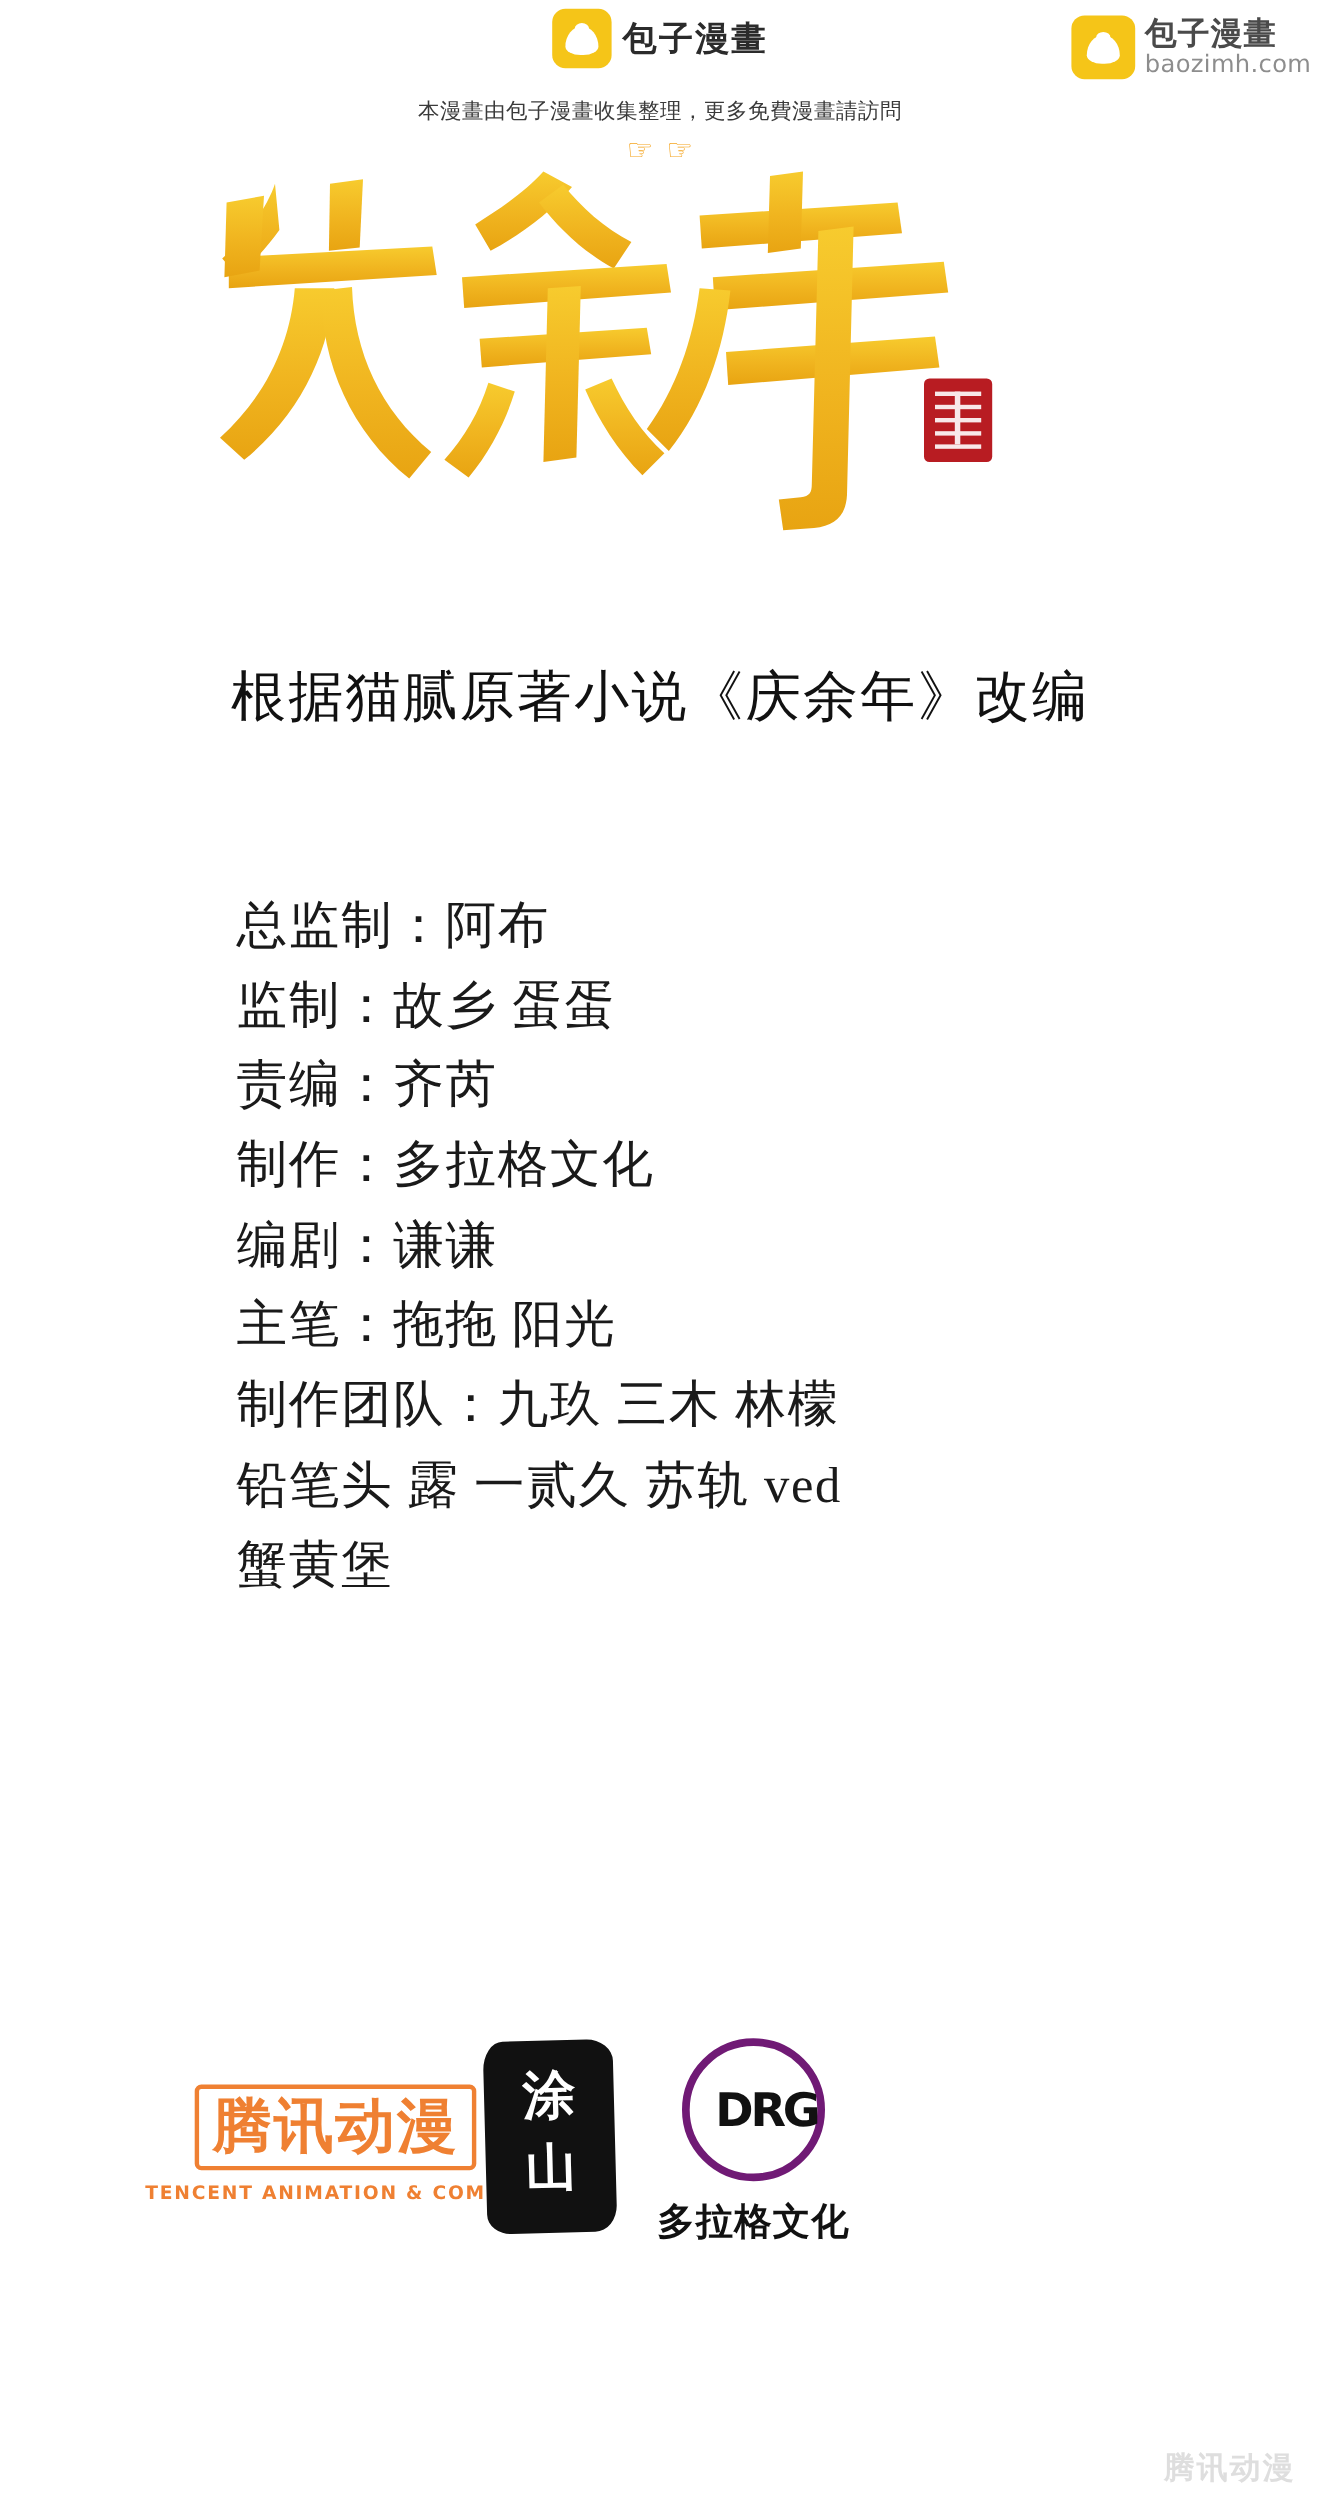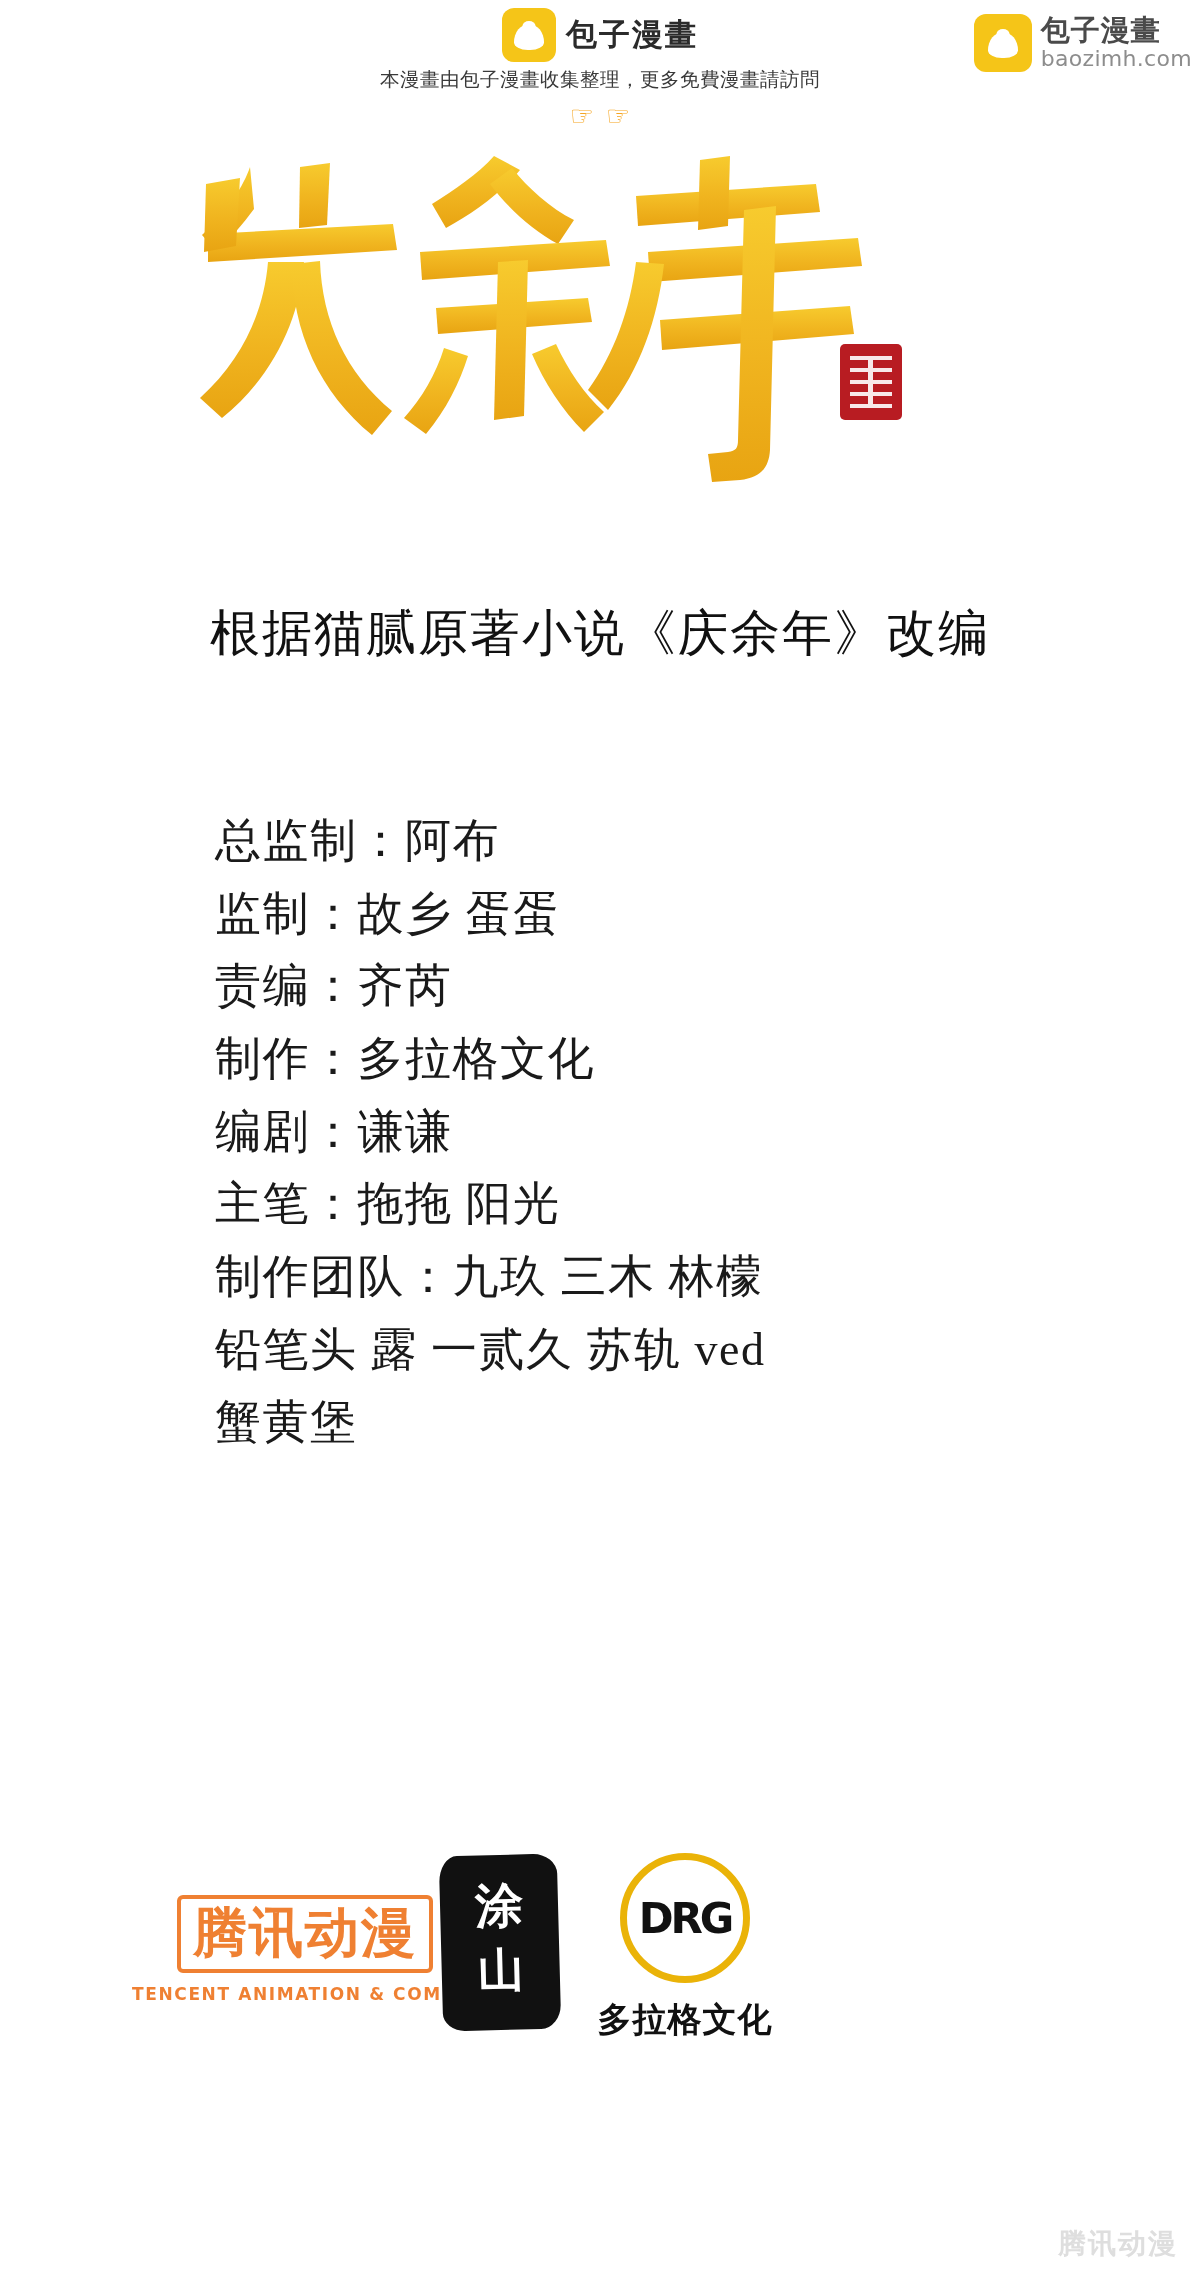--- a/index.html
+++ b/index.html
@@ -66,21 +66,21 @@
     background: #ffffff;
     border-radius: 50%;
   }
   .bz-title {
     font-size: 31px;
     font-weight: bold;
     color: #2b2b2b;
     letter-spacing: 2px;
   }
   .bz-note {
-    margin-top: 4px;
+    margin-top: 25px;
     font-size: 19.5px;
     color: #3a3a3a;
     letter-spacing: 0.5px;
   }
   .bz-url-row {
     margin-top: 9px;
     display: flex;
     align-items: center;
     gap: 12px;
   }
@@ -234,27 +234,27 @@
   .logo-dorag {
     position: absolute;
     left: 580px;
     top: 8px;
     width: 210px;
     text-align: center;
   }
   .dorag-circle {
     width: 130px;
     height: 130px;
-    border: 7px solid #eab308;
+    border: 7px solid #701a75;
     border-radius: 50%;
     margin: 0 auto;
     position: relative;
     display: flex;
     align-items: center;
-    justify-content: center;
+    justify-content: flex-end;
   }
   .dorag-circle span {
     font-size: 42px;
     font-weight: bold;
     color: #111111;
     letter-spacing: -3px;
     font-family: "DejaVu Sans", "Liberation Sans", sans-serif;
   }
   .dorag-name {
     margin-top: 14px;

